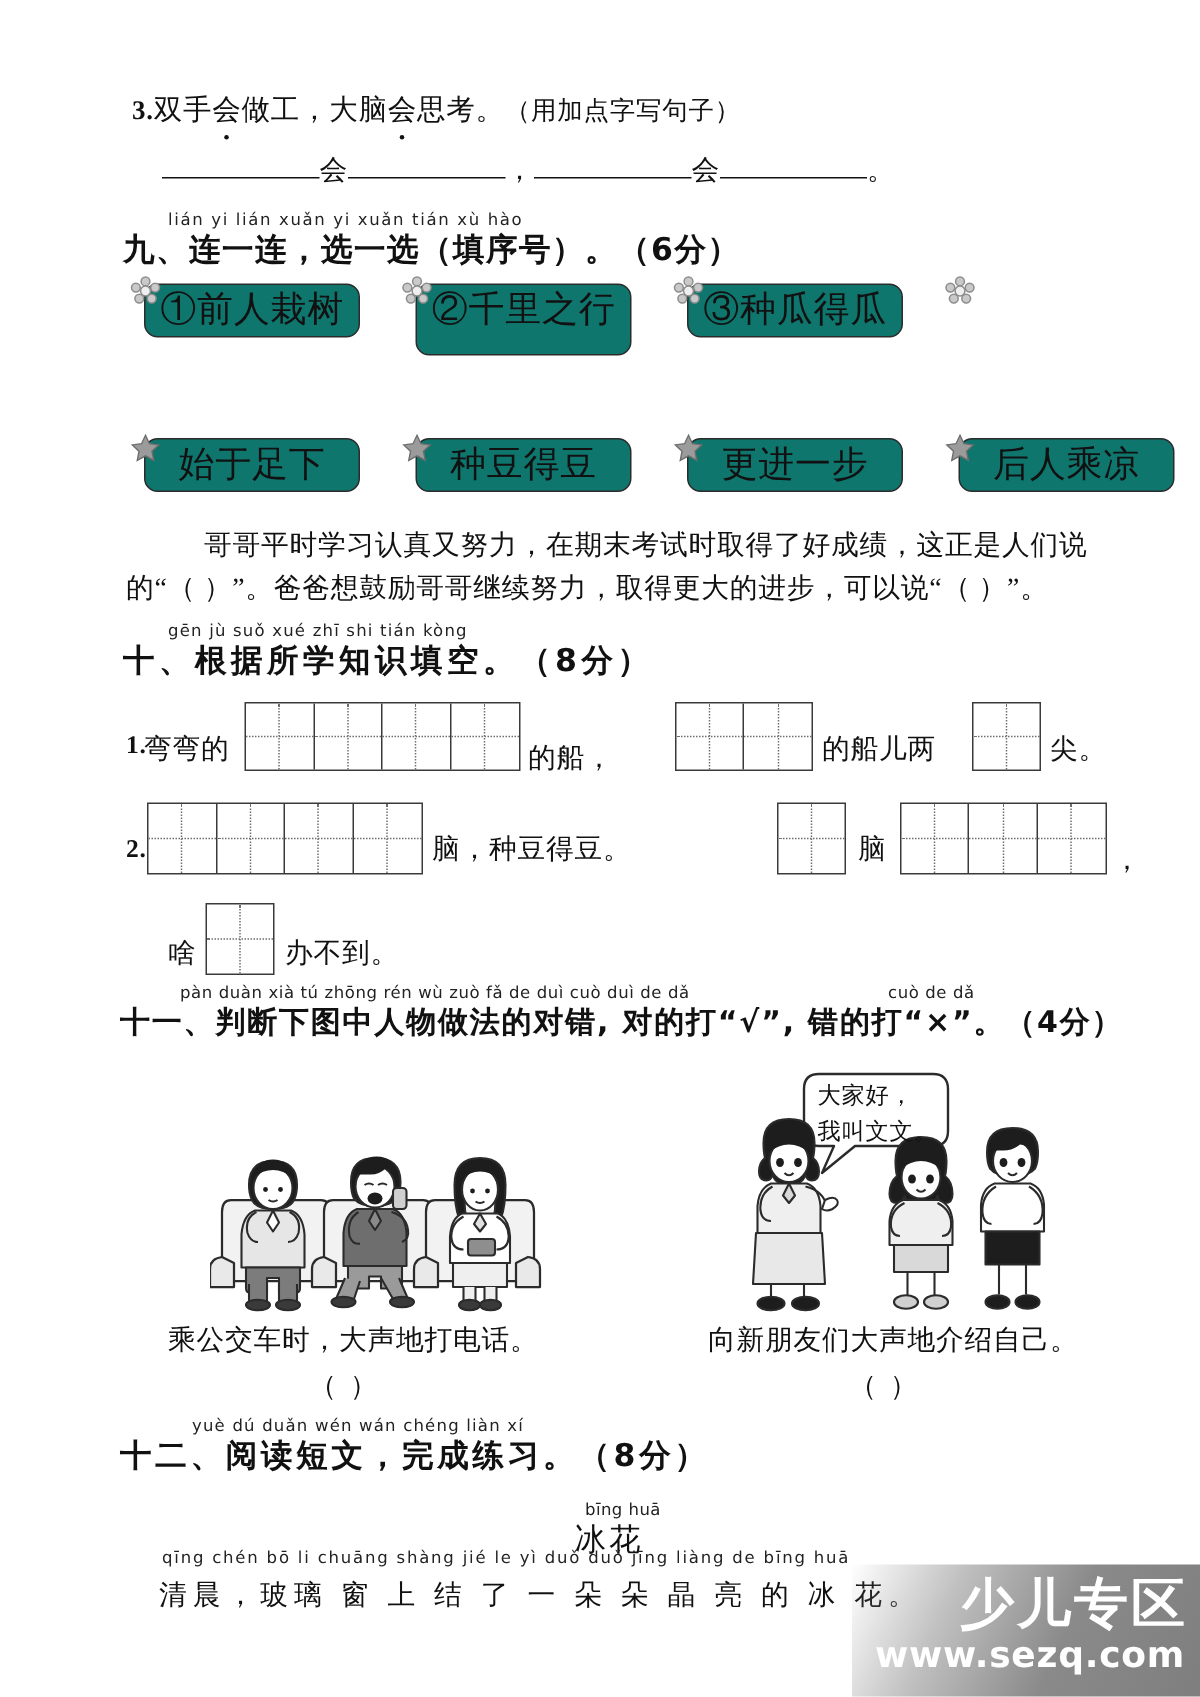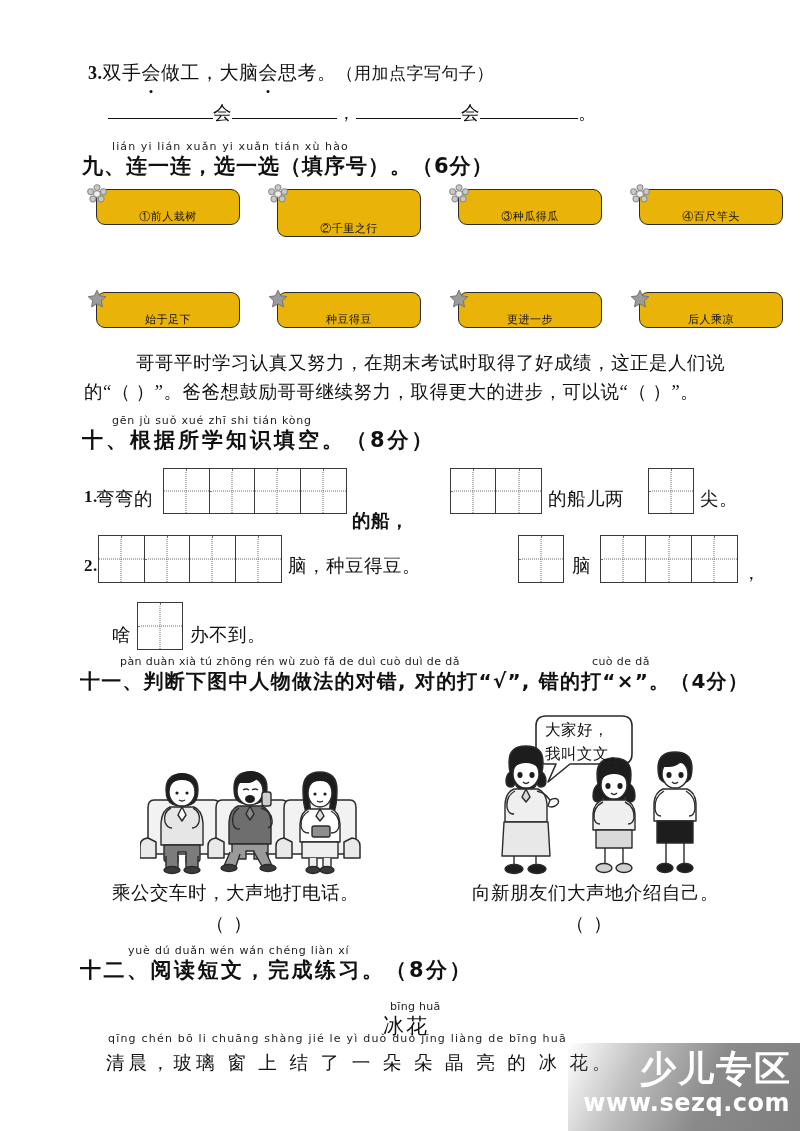--- a/index.html
+++ b/index.html
@@ -40,23 +40,23 @@
   .rule{
     display:inline-block;border-bottom:1.4px solid #111;vertical-align:baseline;
   }
 
   
   .card{
     position:absolute;
     box-sizing:border-box;
     border:1.6px solid #2b2b2b;
     border-radius:9px;
-    background:#eab308;
-    display:flex;align-items:flex-end;justify-content:center;
-    font-size:11px;
+    background:#0f766e;
+    display:flex;align-items:flex-start;justify-content:center;
+    font-size:24px;
     letter-spacing:.5px;
     white-space:nowrap;
     font-weight:500;
   }
   .deco{position:absolute;width:22px;height:22px;}
   .deco svg{display:block;width:22px;height:22px;}
 
   
   .grid{
     position:absolute;display:flex;
@@ -119,23 +119,20 @@
   <div class="abs hdr" style="left:82px;top:152px;">九、连一连，选一选（填序号）。（6分）</div>
 
   <div class="card" style="left:96px;top:189px;width:144px;height:36px;">
       <span>①前人栽树</span>
     </div>
   <div class="card" style="left:277px;top:189px;width:144px;height:48px;">
       <span>②千里之行</span>
     </div>
   <div class="card" style="left:458px;top:189px;width:144px;height:36px;">
       <span>③种瓜得瓜</span>
-    </div>
-  <div class="card" style="left:639px;top:189px;width:144px;height:36px;">
-      <span>④百尺竿头</span>
     </div>
 
   <div class="deco" style="left:86px;top:183px;">
     <svg viewBox="0 0 24 24">
         <g fill="#c9c9c9" stroke="#8d8d8d" stroke-width="1.1">
           <circle cx="12" cy="5" r="3.2"></circle>
           <circle cx="19" cy="9.5" r="3.2"></circle>
           <circle cx="16.5" cy="17.5" r="3.2"></circle>
           <circle cx="7.5" cy="17.5" r="3.2"></circle>
           <circle cx="5" cy="9.5" r="3.2"></circle>
@@ -221,21 +218,21 @@
   <div class="abs hdr" style="left:82px;top:426px;letter-spacing:3px;">十、根据所学知识填空。（8分）</div>
 
   <div class="abs body-cn" style="left:84px;top:487px;font-size:17px;font-weight:700;">1.</div>
   <div class="abs body-cn" style="left:96px;top:486px;">弯弯的</div>
   <div class="grid" style="left:163px;top:468px;width:184px;height:46px;">
     <div class="cell" style="width:46px;"></div>
     <div class="cell" style="width:46px;"></div>
     <div class="cell" style="width:46px;"></div>
     <div class="cell" style="width:46px;"></div>
   </div>
-  <div class="abs body-cn" style="left:352px;top:508px;font-weight:bold;">的船，</div>
+  <div class="abs body-cn" style="left:352px;top:492px;">的船，</div>
   <div class="grid" style="left:450px;top:468px;width:92px;height:46px;">
     <div class="cell" style="width:46px;"></div>
     <div class="cell" style="width:46px;"></div>
   </div>
   <div class="abs body-cn" style="left:548px;top:486px;">的船儿两</div>
   <div class="grid" style="left:648px;top:468px;width:46px;height:46px;">
     <div class="cell" style="width:46px;"></div>
   </div>
   <div class="abs body-cn" style="left:700px;top:486px;">尖。</div>
 

